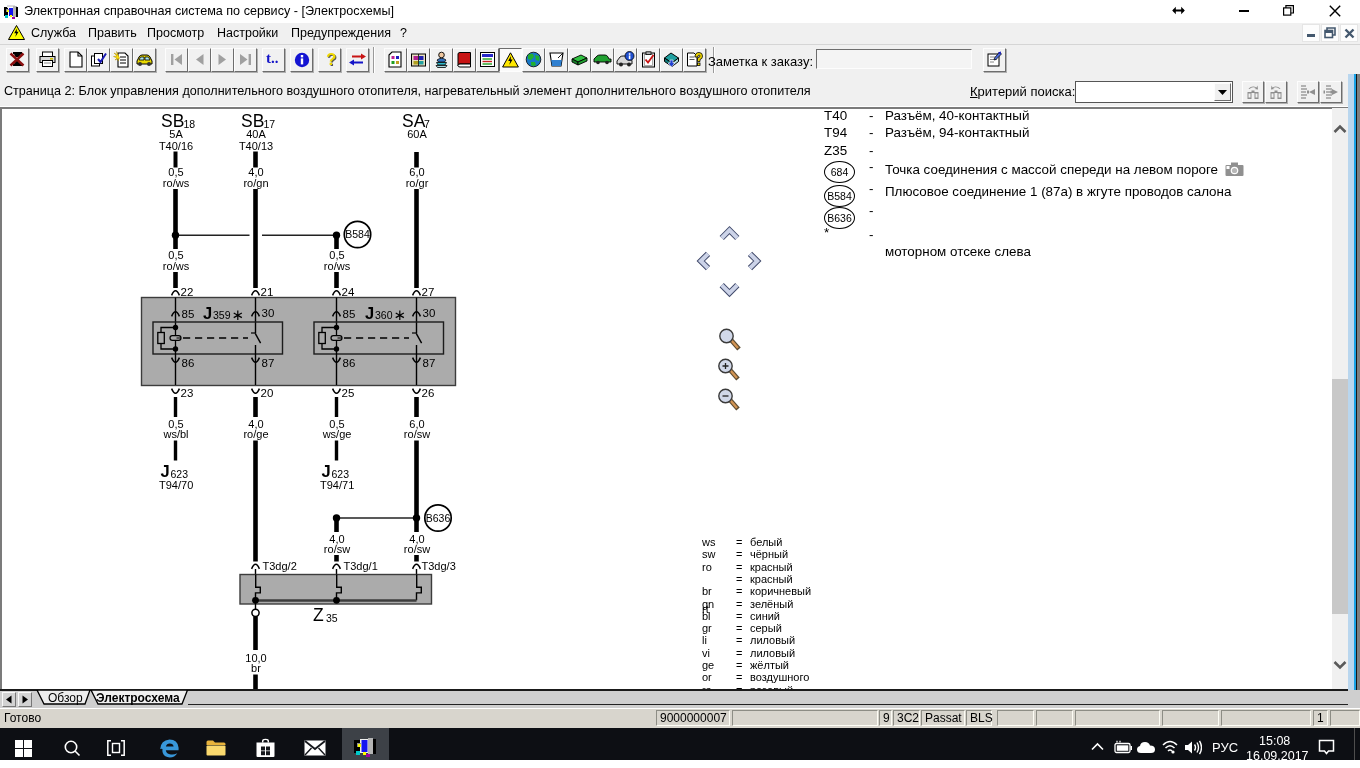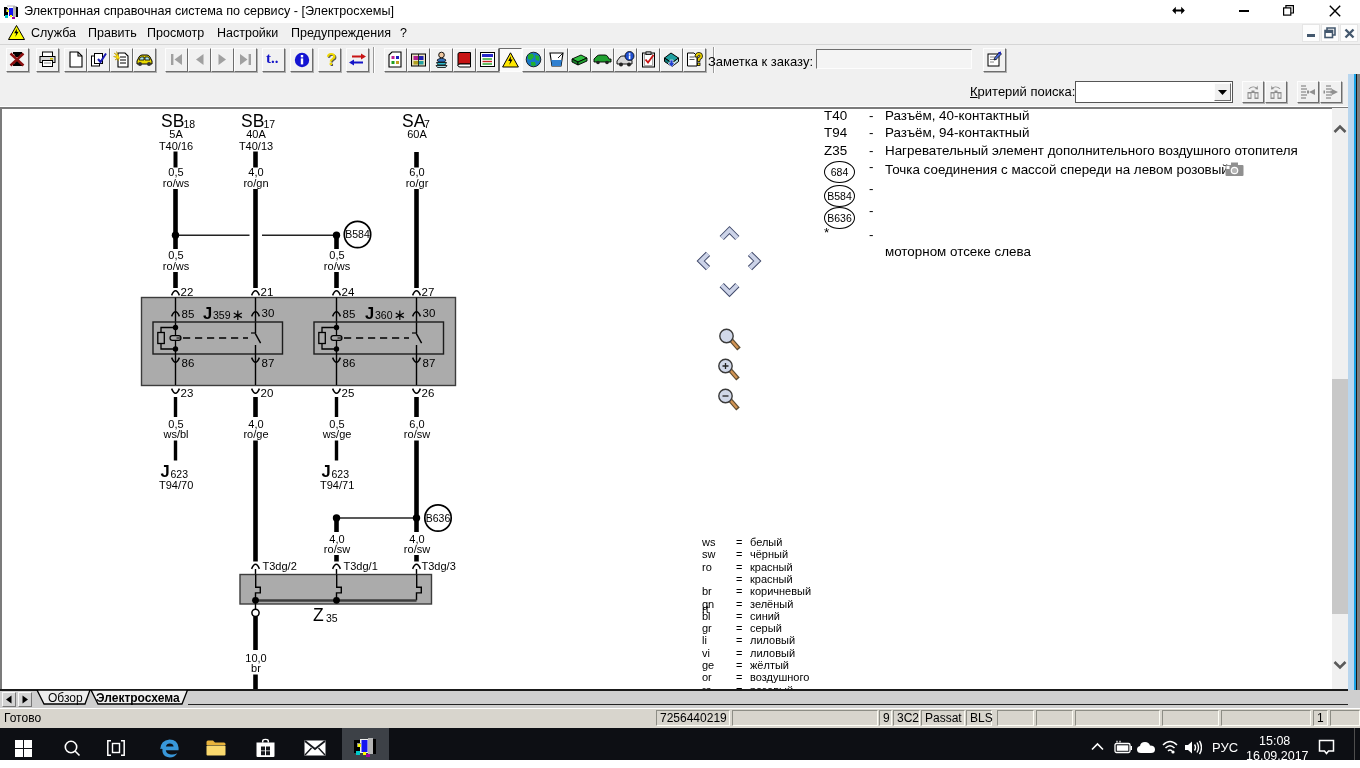--- a/index.html
+++ b/index.html
@@ -276,20 +276,21 @@
 <svg class="abs" style="left:986px;top:51px" width="17" height="17" viewBox="0 0 17 17">
  <rect x="2" y="3" width="11" height="12" fill="#fff" stroke="#000" stroke-width="1"></rect>
  <line x1="4" y1="6" x2="11" y2="6" stroke="#888" stroke-width="1"></line>
  <line x1="4" y1="8.5" x2="11" y2="8.5" stroke="#888" stroke-width="1"></line>
  <line x1="4" y1="11" x2="8" y2="11" stroke="#888" stroke-width="1"></line>
  <path d="M13.5 1 L15.5 3 L10 8.5 L8 9 L8.5 7 Z" fill="#4a6ad8" stroke="#000" stroke-width="0.7"></path>
  <path d="M12 1.5 L15 0.5 L14.5 3.5" fill="#1414c8"></path>
 </svg>
 
 <div class="abs srow"></div>
+<div class="abs hdr-txt">Страница 2: Блок управления дополнительного воздушного отопителя, нагревательный элемент дополнительного воздушного отопителя</div>
 <div class="abs" style="left:970px;top:84px;font-size:13px"><span style="text-decoration:underline">К</span>ритерий поиска:</div>
 <div class="abs" style="left:1075px;top:81px;width:158px;height:22px;background:#fff;border:1px solid #555"></div>
 <div class="abs" style="left:1214px;top:83px;width:17px;height:18px;background:#f0f0f0;border:1px solid;border-color:#fdfdfd #6d6d6d #6d6d6d #fdfdfd"></div>
 <svg class="abs" style="left:1218px;top:90px" width="9" height="5" viewBox="0 0 9 5">
       <path d="M0 0 H9 L4.5 5 Z" fill="#000"></path>
     </svg>
 <div class="abs sbtn" style="left:1242px"></div>
 <div class="abs sbtn" style="left:1265px"></div>
 <div class="abs sbtn" style="left:1297px"></div>
 <div class="abs sbtn" style="left:1320px"></div>
@@ -553,33 +554,33 @@
 </svg>
 
 <div class="abs leg" style="left:824px;top:107.5px">T40</div>
     <div class="abs leg" style="left:869px;top:107.5px">-</div>
     <div class="abs leg" style="left:885px;top:107.5px">Разъём, 40-контактный</div>
 <div class="abs leg" style="left:824px;top:125px">T94</div>
     <div class="abs leg" style="left:869px;top:125px">-</div>
     <div class="abs leg" style="left:885px;top:125px">Разъём, 94-контактный</div>
 <div class="abs leg" style="left:824px;top:142.5px">Z35</div>
     <div class="abs leg" style="left:869px;top:142.5px">-</div>
-    <div class="abs leg" style="left:885px;top:142.5px">Нагревательный элемент дополнительного воздушного отопителя</div>
 <div class="abs ell" style="left:824px;top:161px">684</div>
 <div class="abs leg" style="left:869px;top:158.5px">-</div>
-    <div class="abs leg" style="left:885px;top:161.5px">Точка соединения с массой спереди на левом розовый</div>
+    <div class="abs leg" style="left:885px;top:161.5px">Точка соединения с массой спереди на левом пороге</div>
 <svg class="abs" style="left:1225px;top:162px" width="19" height="14" viewBox="0 0 19 14">
  <rect x="0.5" y="3" width="18" height="11" rx="1" fill="#909090"></rect>
  <rect x="6" y="0.5" width="7" height="3.5" fill="#909090"></rect>
  <circle cx="9.5" cy="8.5" r="3.8" fill="#fff"></circle>
       <circle cx="9.5" cy="8.5" r="2.6" fill="#b8b8b8"></circle>
  <rect x="1.5" y="4" width="3" height="3" fill="#fff"></rect>
 </svg>
 <div class="abs ell" style="left:824px;top:184.5px">B584</div>
 <div class="abs leg" style="left:869px;top:180.5px">-</div>
+    <div class="abs leg" style="left:885px;top:183.5px">Плюсовое соединение 1 (87а) в жгуте проводов салона</div>
 <div class="abs ell" style="left:824px;top:206.5px">B636</div>
 <div class="abs leg" style="left:869px;top:202.5px">-</div>
 <div class="abs leg" style="left:824px;top:224.5px">*</div>
 <div class="abs leg" style="left:869px;top:226.5px">-</div>
 <div class="abs leg" style="left:885px;top:244px">моторном отсеке слева</div>
 
 <div class="abs cc" style="left:702px;top:536.0px">ws</div>
     <div class="abs cc" style="left:736px;top:536.0px">=</div>
     <div class="abs cc" style="left:750px;top:536.0px">белый</div>
 <div class="abs cc" style="left:702px;top:548.3px">sw</div>
@@ -632,21 +633,21 @@
 <svg class="abs" style="left:34px;top:690px" width="160" height="16" viewBox="0 0 160 16">
  <path d="M3 0 H56 L51 14 H10 Z" fill="#ededed" stroke="#000" stroke-width="1.3"></path>
  <path d="M57 0 H153.5 L148 14 H64 Z" fill="#f0f0f0" stroke="#000" stroke-width="1.3"></path>
  <text x="14" y="11.5" font-size="12" font-family="Liberation Sans,sans-serif">Обзор</text>
  <text x="62" y="11.5" font-size="12" font-weight="bold" font-family="Liberation Sans,sans-serif">Электросхема</text>
 </svg>
 <div class="abs" style="left:188px;top:703.5px;width:1160px;height:1.3px;background:#222"></div>
 
 <div class="abs statusbar"></div>
 <div class="abs" style="left:4px;top:711px;font-size:12px;color:#000">Готово</div>
-<div class="abs spanel" style="left:656px;width:74px">7256440219</div>
+<div class="abs spanel" style="left:656px;width:74px">9000000007</div>
 <div class="abs spanel" style="left:732px;width:146px"></div>
 <div class="abs spanel" style="left:879px;width:13px">9</div>
 <div class="abs spanel" style="left:893px;width:27px">3C2</div>
 <div class="abs spanel" style="left:921px;width:44px">Passat</div>
 <div class="abs spanel" style="left:966px;width:26px">BLS</div>
 <div class="abs spanel" style="left:997px;width:37px"></div>
 <div class="abs spanel" style="left:1036px;width:37px"></div>
 <div class="abs spanel" style="left:1075px;width:85px"></div>
 <div class="abs spanel" style="left:1162px;width:57px"></div>
 <div class="abs spanel" style="left:1221px;width:90px"></div>

